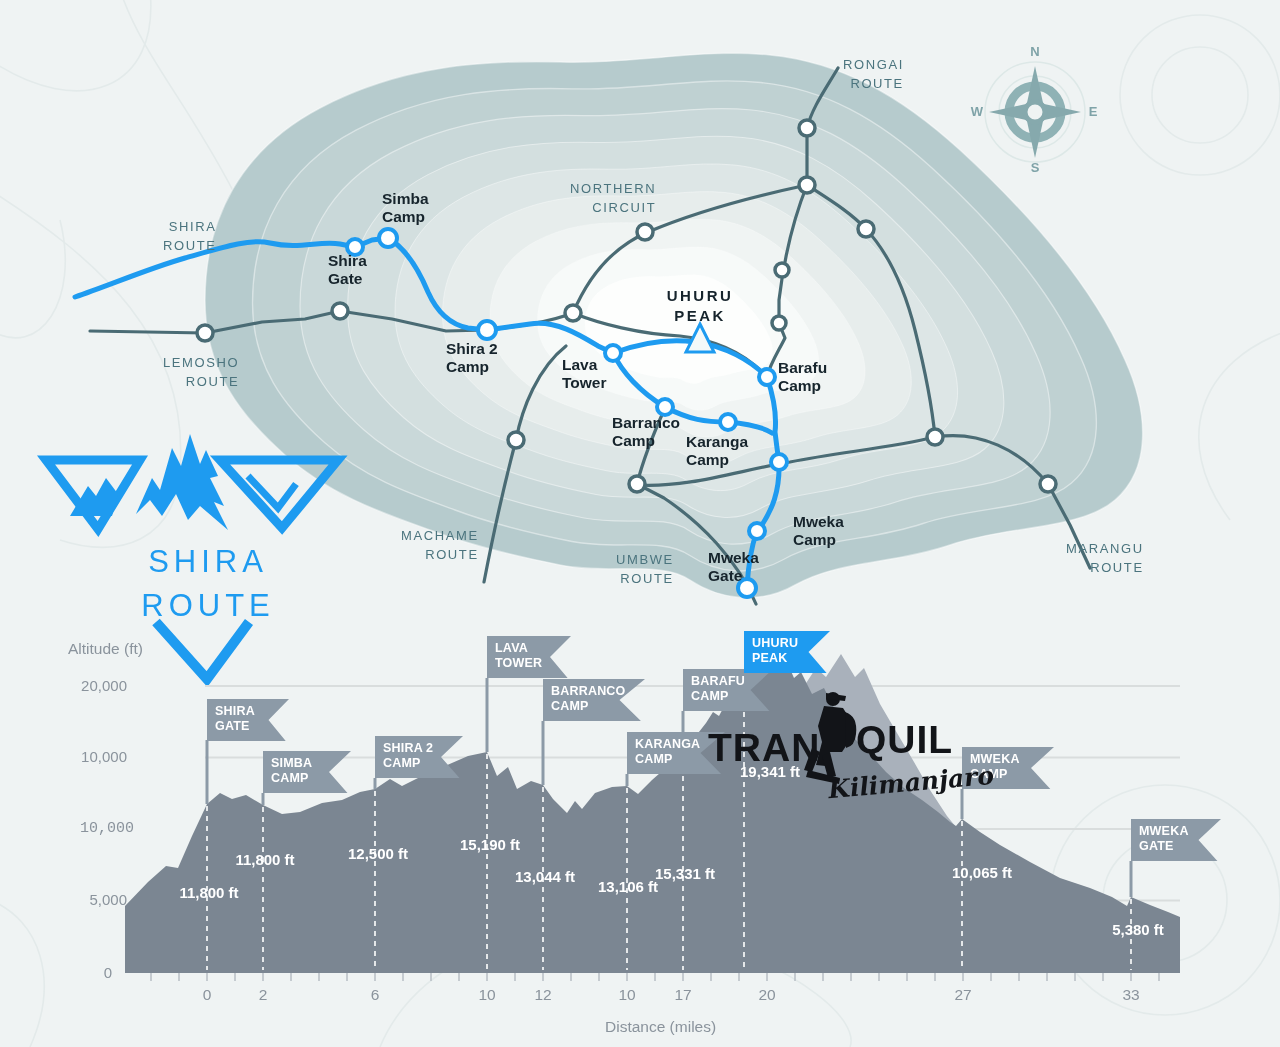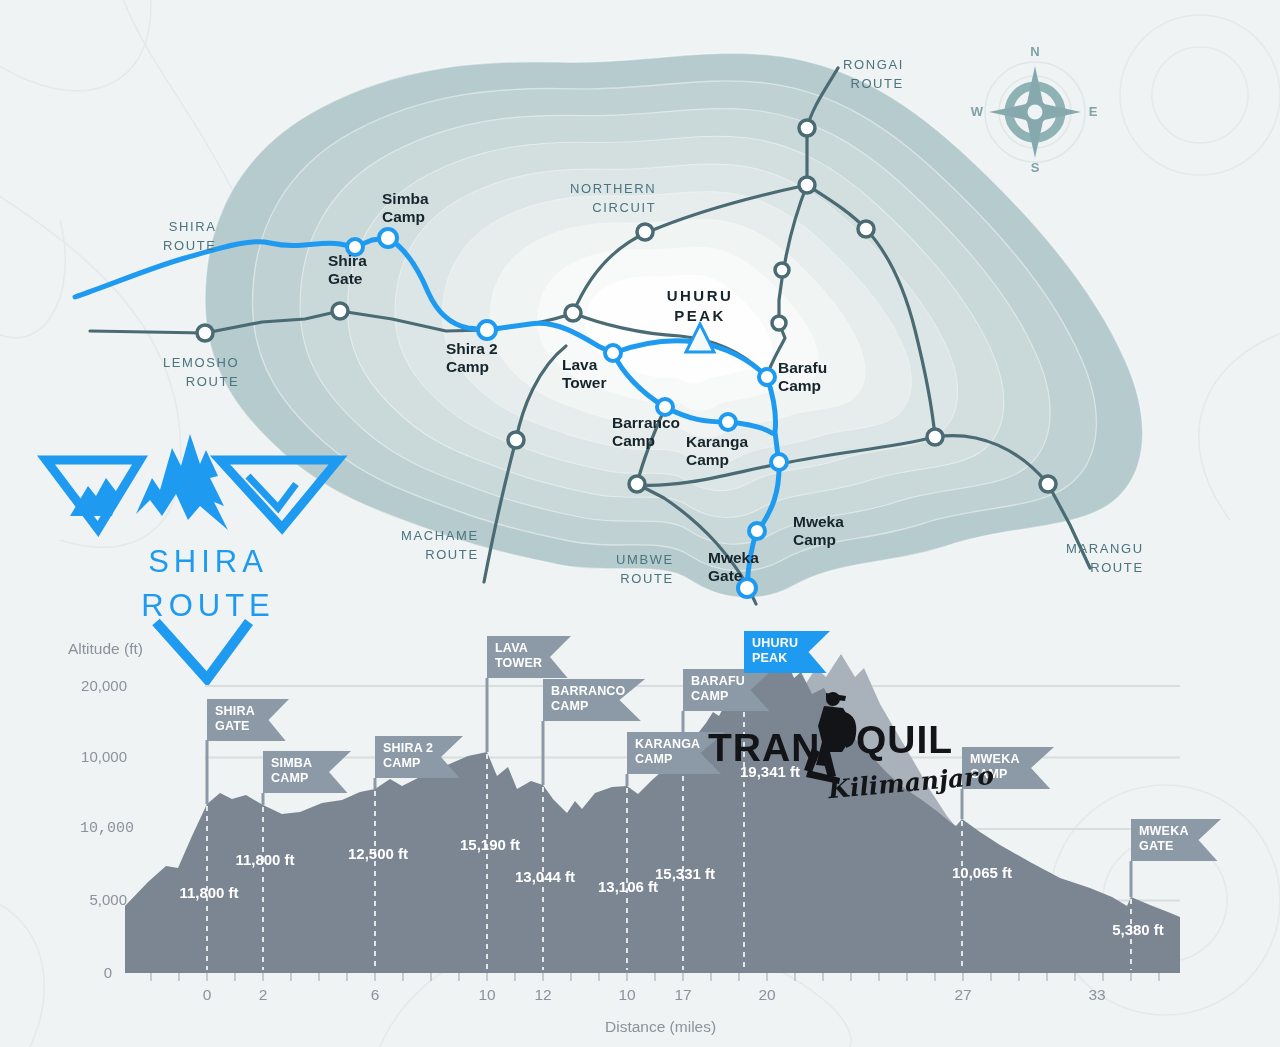--- a/index.html
+++ b/index.html
@@ -261,21 +261,21 @@
 
 <div class="abs xtick" style="left:207px;top:986px;">0</div>
 <div class="abs xtick" style="left:263px;top:986px;">2</div>
 <div class="abs xtick" style="left:375px;top:986px;">6</div>
 <div class="abs xtick" style="left:487px;top:986px;">10</div>
 <div class="abs xtick" style="left:543px;top:986px;">12</div>
 <div class="abs xtick" style="left:627px;top:986px;">10</div>
 <div class="abs xtick" style="left:683px;top:986px;">17</div>
 <div class="abs xtick" style="left:767px;top:986px;text-align:center;">20</div>
 <div class="abs xtick" style="left:963px;top:986px;">27</div>
-<div class="abs xtick" style="left:1097px;top:986px;">33</div>
+<div class="abs xtick" style="left:1131px;top:986px;">33</div>
 
 <div class="abs flag pre" style="left:207px;top:699px;width:82px;">SHIRA
 GATE</div>
 <div class="abs flag pre" style="left:263px;top:751px;width:88px;">SIMBA
 CAMP</div>
 <div class="abs flag pre" style="left:375px;top:736px;width:88px;">SHIRA 2
 CAMP</div>
 <div class="abs flag pre" style="left:487px;top:636px;width:84px;">LAVA
 TOWER</div>
 <div class="abs flag pre" style="left:543px;top:679px;width:102px;">BARRANCO

